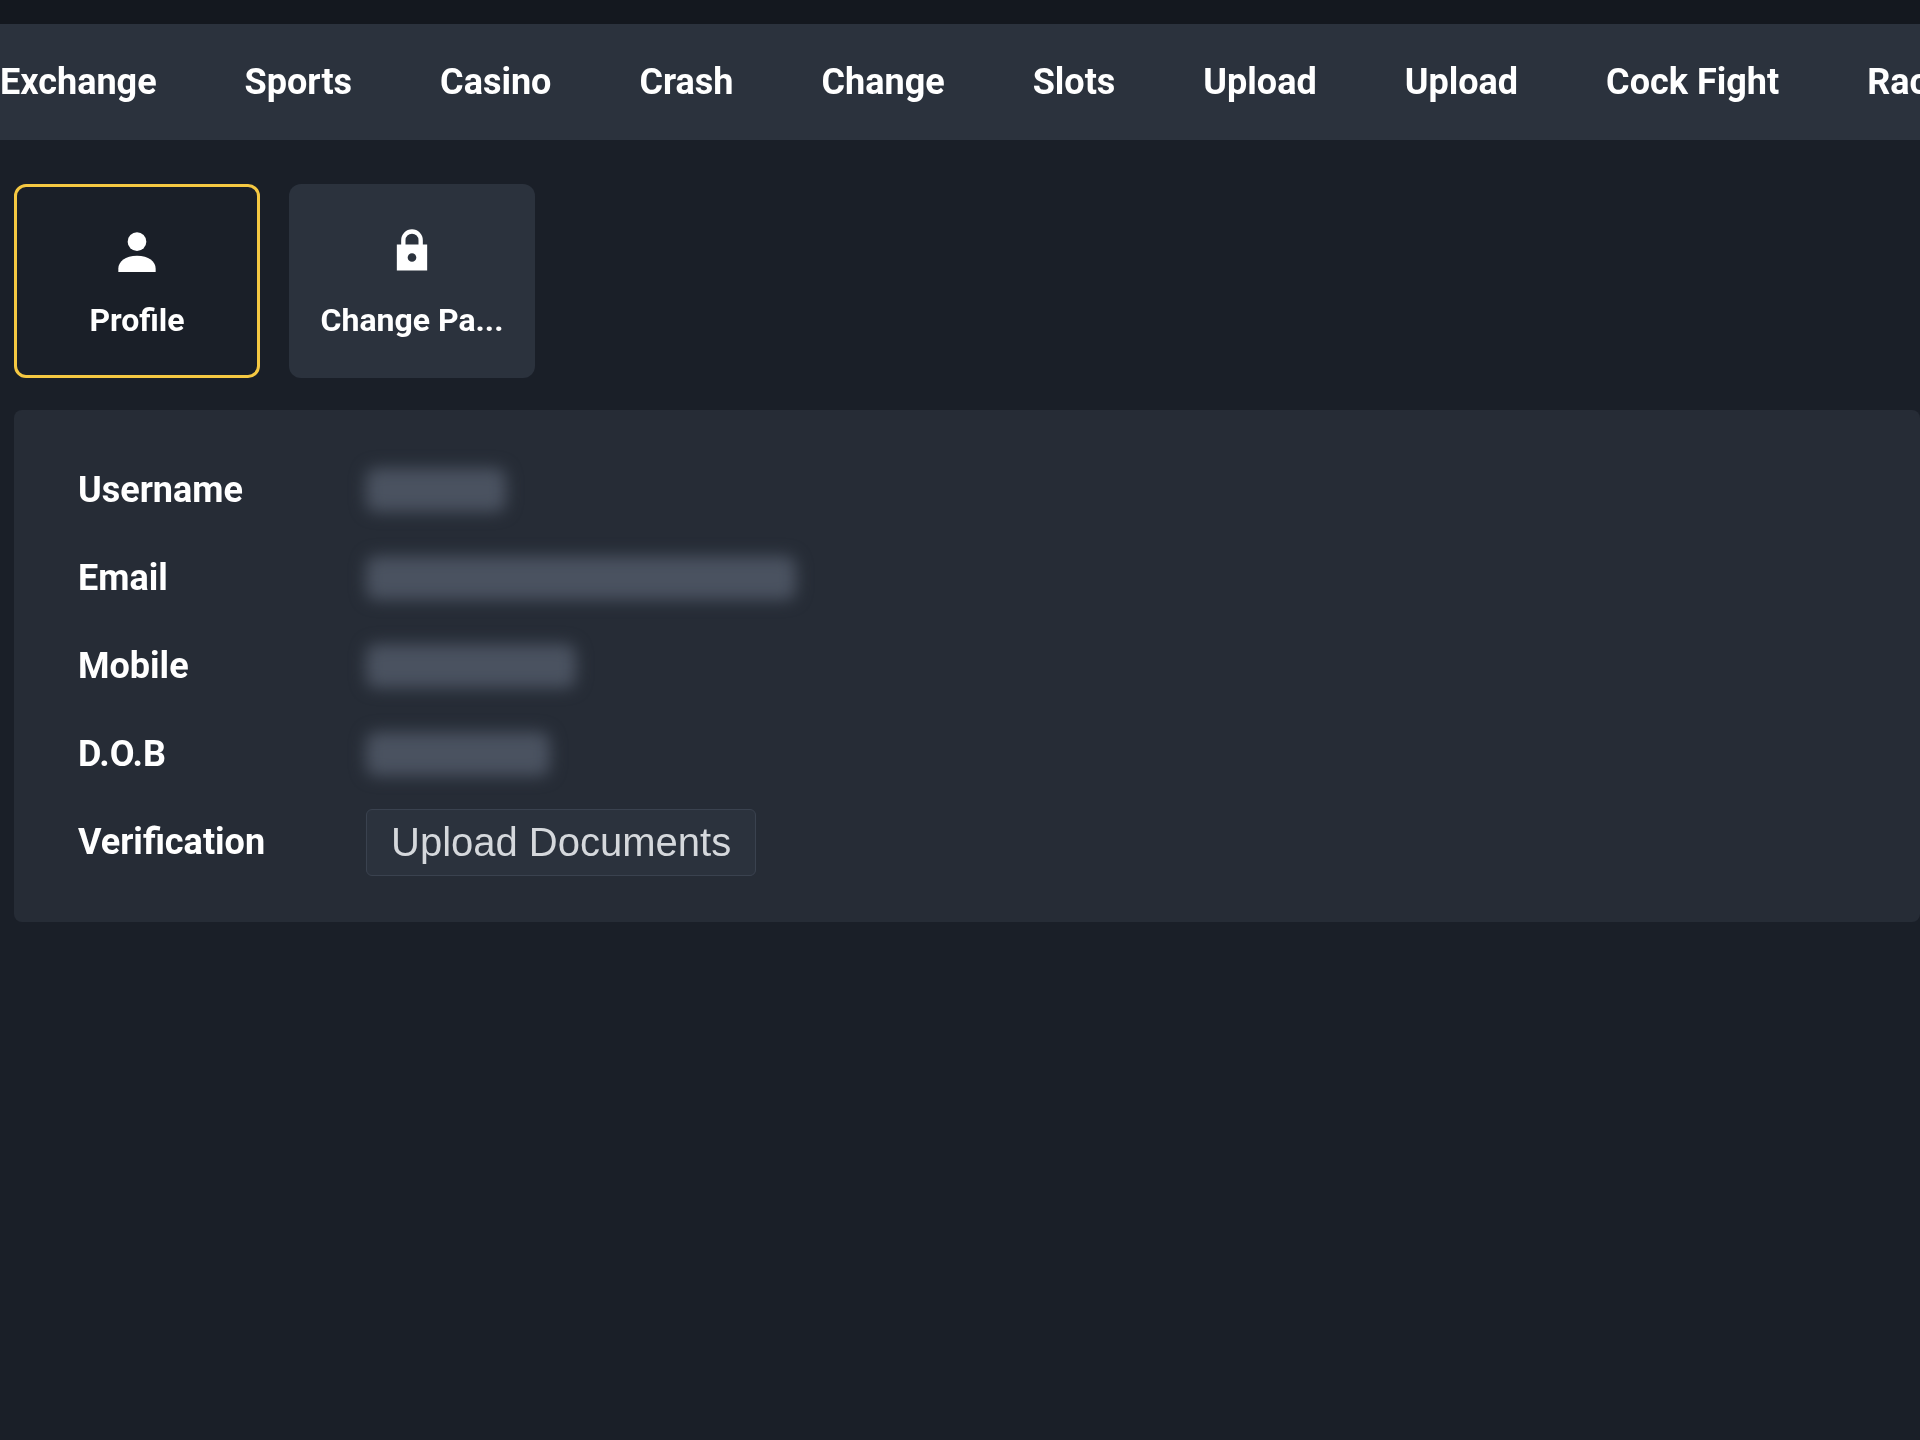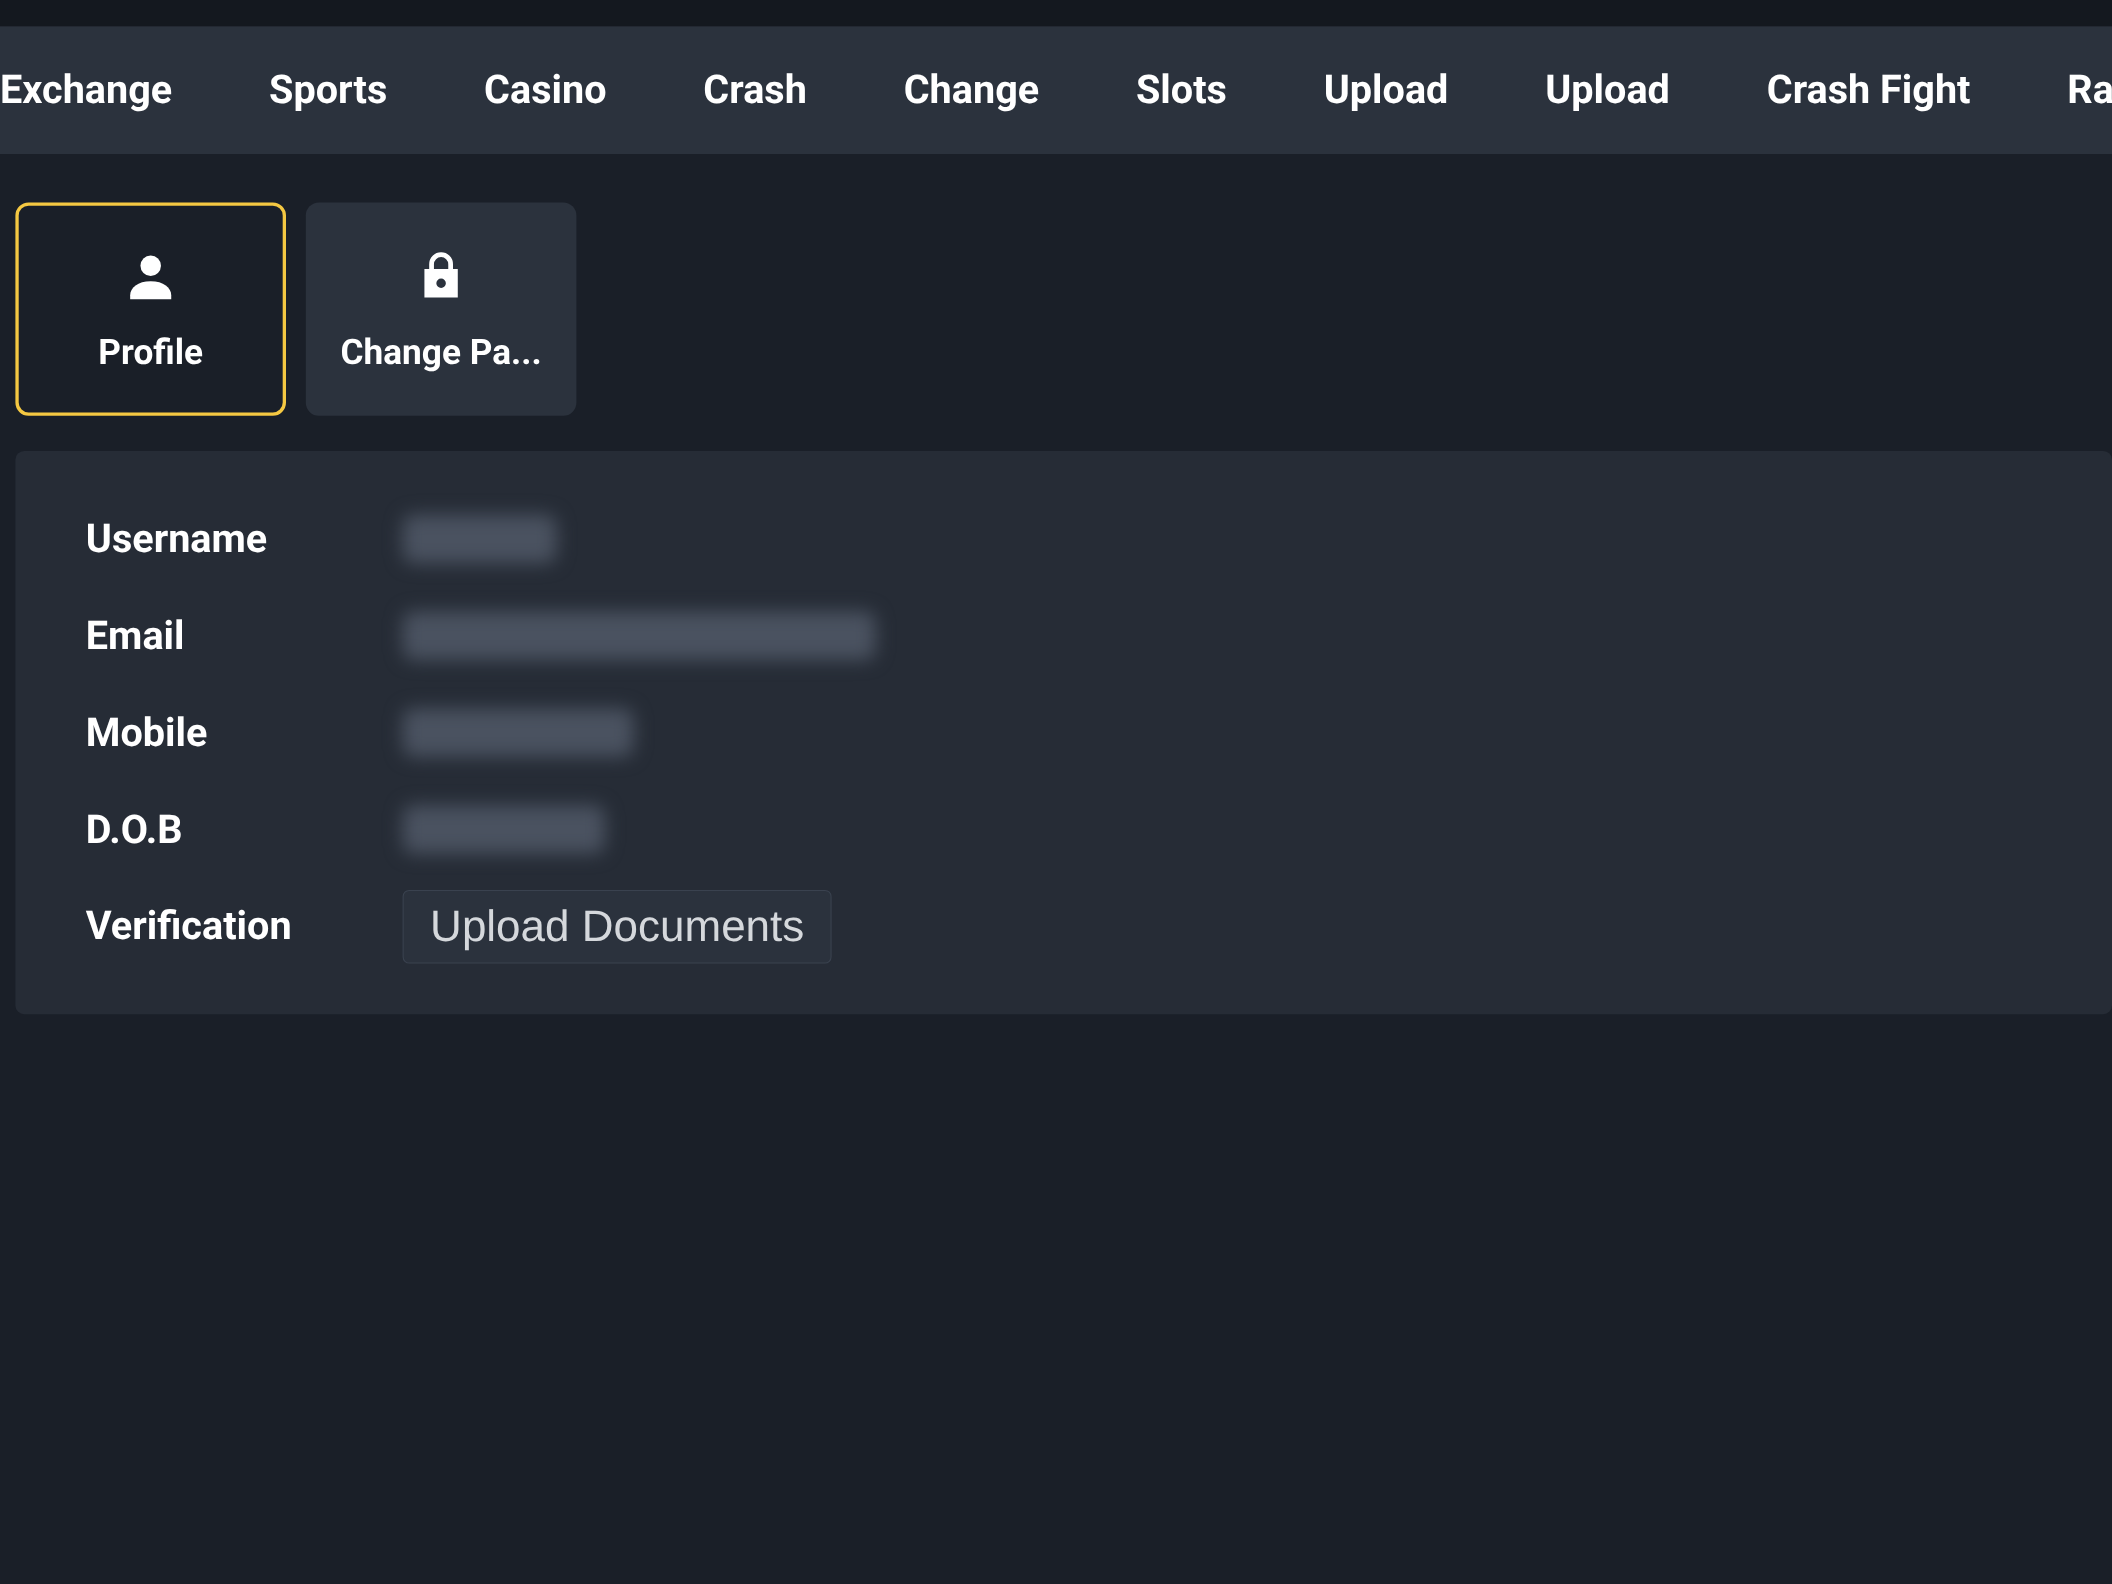--- a/index.html
+++ b/index.html
@@ -39,21 +39,21 @@
     padding-left: 0;
   }
   .nav-item:last-child {
     padding-right: 0;
   }
   .content {
     padding: 44px 0 0 14px;
   }
   .tabs {
     display: flex;
-    gap: 18px;
+    gap: 29px;
     align-items: flex-end;
   }
   .tab {
     width: 246px;
     height: 194px;
     background-color: #2b323d;
     border-radius: 12px;
     display: flex;
     flex-direction: column;
     align-items: center;
@@ -130,21 +130,21 @@
 
 <div class="nav-bar">
   <div class="nav-item">Exchange</div>
   <div class="nav-item">Sports</div>
   <div class="nav-item">Casino</div>
   <div class="nav-item">Crash</div>
   <div class="nav-item">Change</div>
   <div class="nav-item">Slots</div>
   <div class="nav-item">Upload</div>
   <div class="nav-item">Upload</div>
-  <div class="nav-item">Crash Fight</div>
+  <div class="nav-item">Cock Fight</div>
   <div class="nav-item">Rac</div>
 </div>
 
 <div class="content">
   <div class="tabs">
     <div class="tab active">
       <div class="tab-icon">
         <svg viewBox="0 0 24 24" width="56" height="56" fill="#ffffff">
           <circle cx="12" cy="8" r="4"></circle>
           <path d="M12 14c-5 0-8 2.5-8 5.5V21h16v-1.5c0-3-3-5.5-8-5.5z"></path>

